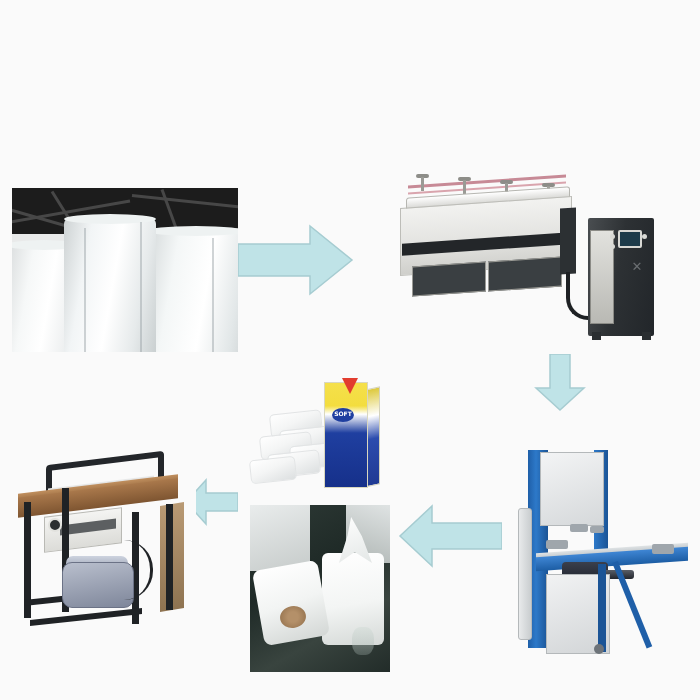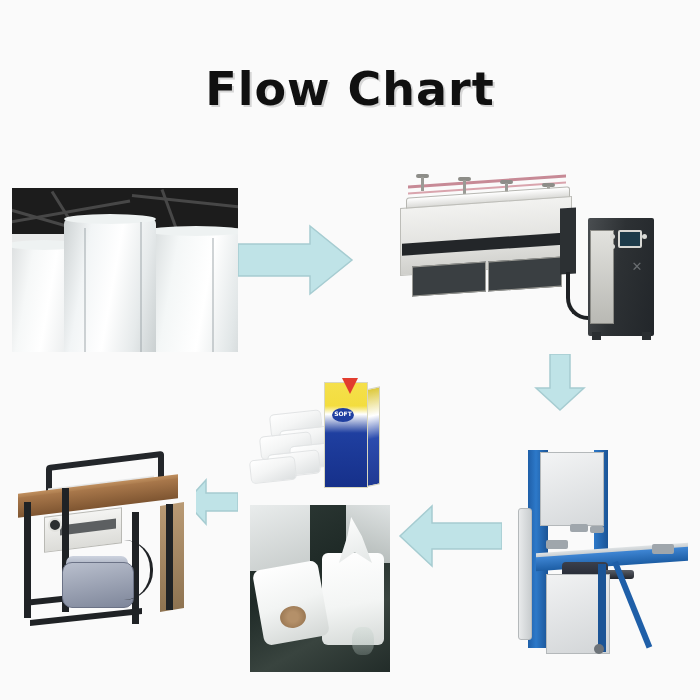--- a/index.html
+++ b/index.html
@@ -168,21 +168,20 @@
   #p-sealer .cord{position:absolute;left:110px;top:96px;width:26px;height:60px;
     border-right:3px solid #202326;border-radius:0 40px 40px 0;}
   #p-sealer .board{position:absolute;left:146px;top:60px;width:24px;height:106px;
     background:linear-gradient(180deg,#b99a74,#8e7351);transform:skewY(-10deg);}
 </style>
 </head>
 <body>
 
 <div class="stage">
 
-  <div class="title">Flow Chart</div>
 
   <div class="panel" id="p-rolls">
     <div class="ceiling">
       <div class="beam b1"></div>
       <div class="beam b2"></div>
       <div class="beam b3"></div>
       <div class="beam b4"></div>
       <div class="beam b5"></div>
     </div>
     <div class="rollbig r1"></div>

